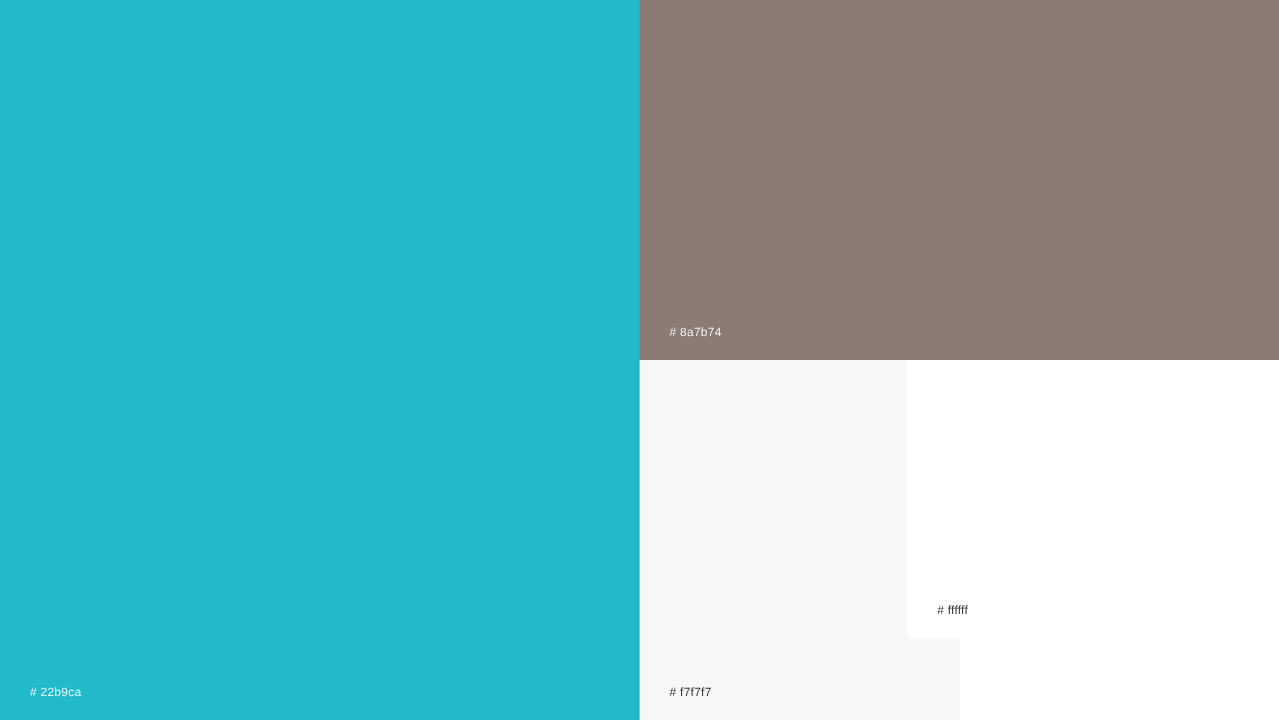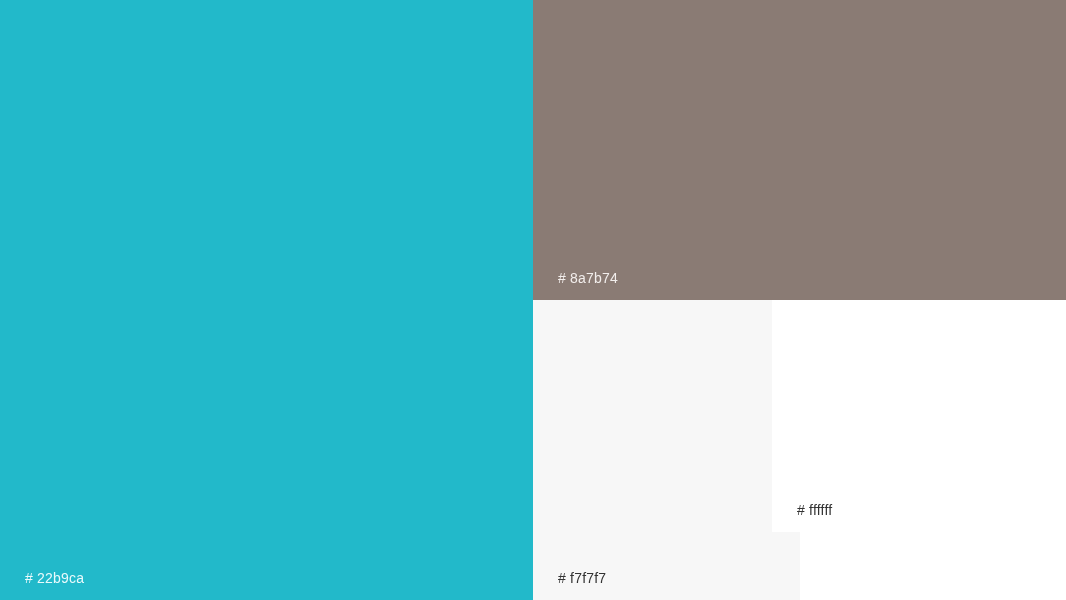--- a/index.html
+++ b/index.html
@@ -25,21 +25,21 @@
   .swatch {
     position: absolute;
     box-sizing: border-box;
     overflow: hidden;
   }
 
   .swatch-label {
     position: absolute;
     left: 25px;
     bottom: 14px;
-    font-size: 14px;
+    font-size: 10px;
     line-height: 16px;
     letter-spacing: 0.2px;
     white-space: nowrap;
     font-weight: 400;
   }
 
   
   .swatch-primary {
     left: 0;
     top: 0;
@@ -52,21 +52,21 @@
     width: 533px;
     height: 300px;
   }
   .swatch-light {
     left: 533px;
     top: 300px;
     width: 267px;
     height: 300px;
   }
   .swatch-white {
-    left: 772px;
+    left: 756px;
     top: 300px;
     width: 266px;
     height: 232px;
   }
 </style>
 </head>
 <body>
 
 <div class="palette">
 

